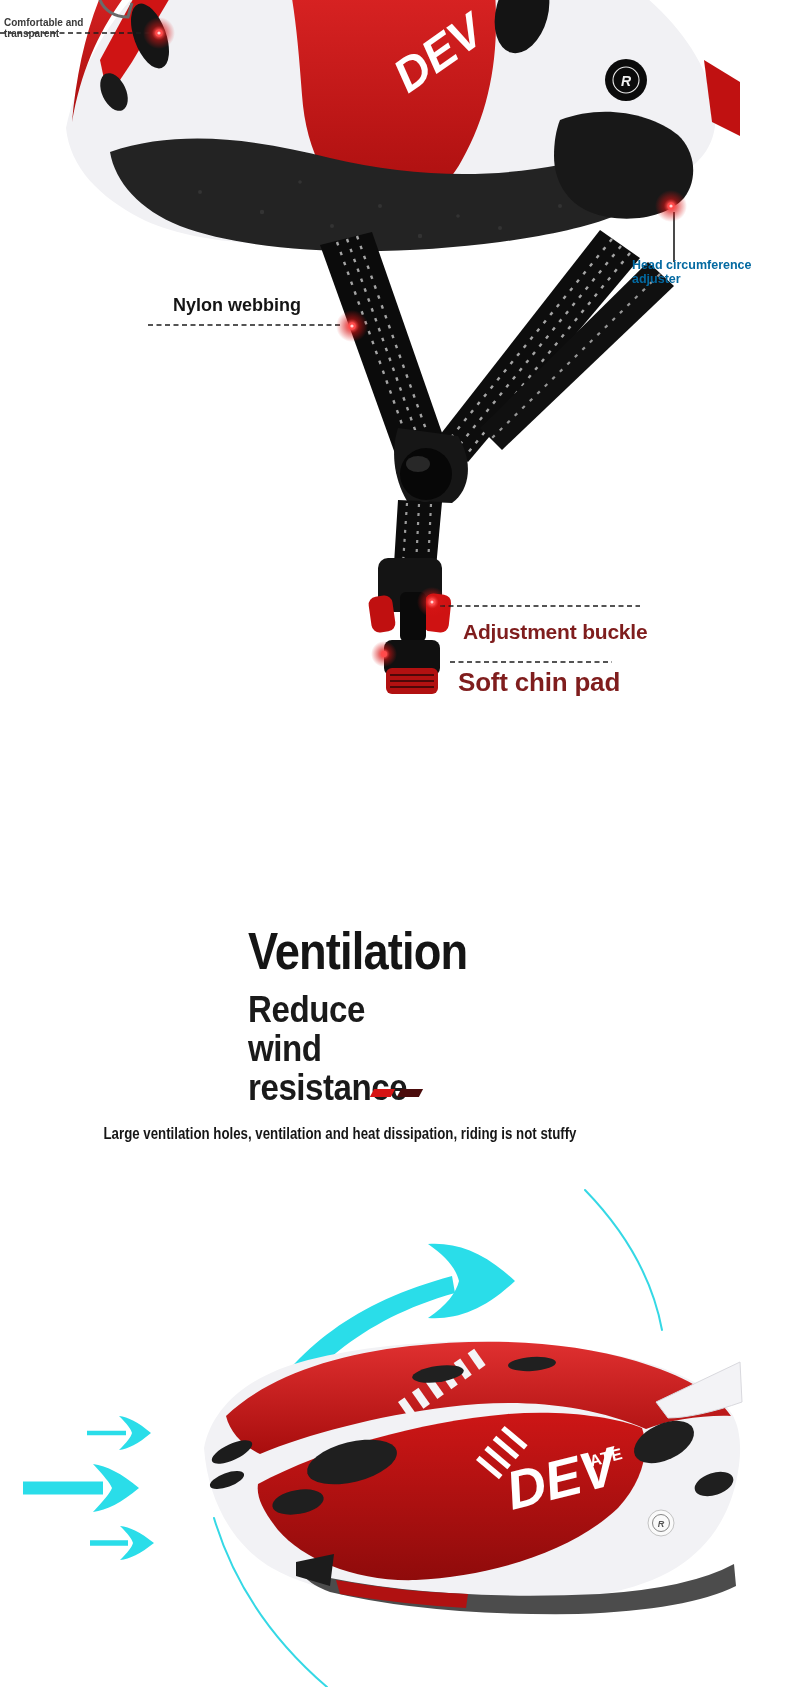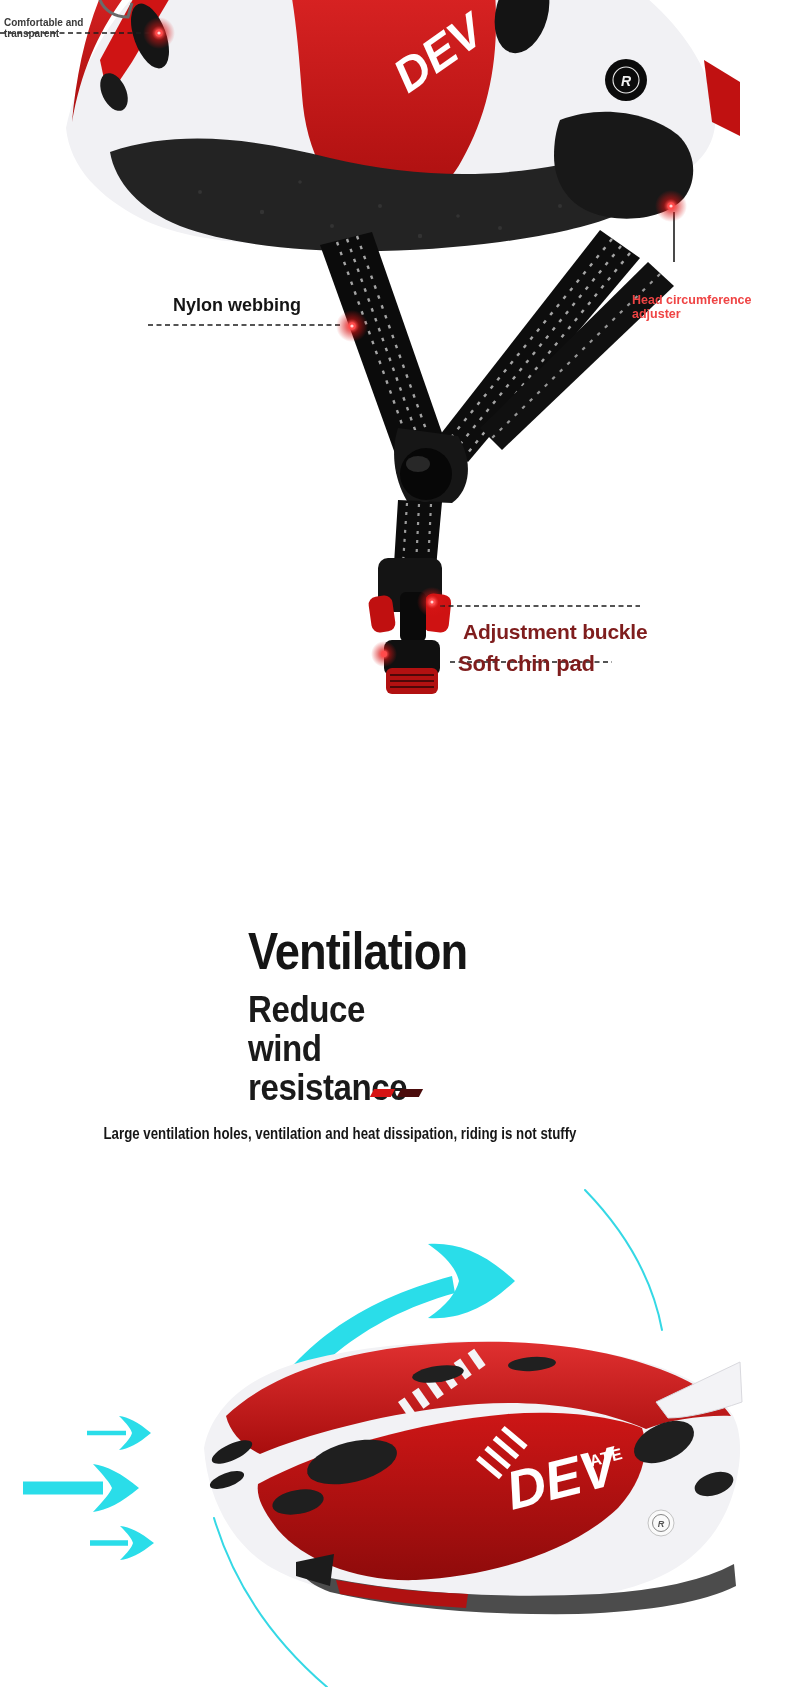--- a/index.html
+++ b/index.html
@@ -2,21 +2,21 @@
 <html><head>
 <meta charset="utf-8">
 <style>
   html,body{margin:0;padding:0;background:#ffffff;}
   .page{position:relative;width:790px;height:1687px;background:#fff;overflow:hidden;
         font-family:"Liberation Sans",sans-serif;}
   .abs{position:absolute;}
   .callout{font-weight:700;color:#222;line-height:1.08;}
   .co-small{font-size:10px;color:#3a3a3a;width:95px;margin-top:17px;}
   .co-nylon{font-size:18px;color:#141414;}
-  .co-head{font-size:12.5px;color:#ef4444;width:142px;line-height:1.12;margin-top:35px;}
+  .co-head{font-size:12.5px;color:#0369a1;width:142px;line-height:1.12;}
   .co-big{font-size:21px;color:#7f1d1d;letter-spacing:-0.2px;margin-top:48px;}
   .vent-title{font-size:52px;font-weight:700;color:#151515;transform:scaleX(.87);
               transform-origin:left top;letter-spacing:-1px;white-space:nowrap;}
   .vent-sub{font-size:36px;font-weight:700;color:#1a1a1a;line-height:39px;width:212px;
             transform:scaleX(.92);transform-origin:left top;letter-spacing:-0.5px;}
   .vent-desc{left:0;width:680px;text-align:center;font-size:17px;font-weight:700;color:#161616;
              transform:scaleX(.78);transform-origin:center top;white-space:nowrap;}
   .bar{position:absolute;height:8px;transform:skewX(-28deg);}
   .bar-bright{left:372px;top:1089px;width:21px;background:#d61414;}
   .bar-dark{left:399px;top:1089px;width:22px;background:#4b0c0c;}
@@ -154,21 +154,21 @@
         <circle cx="384" cy="654" r="13" fill="url(#glow)"></circle>
           <circle cx="384" cy="654" r="3" fill="#ff4b4b"></circle>
       </g>
     </g>
   </svg>
 
   <div class="abs callout co-small" style="left:4px;top:1px">Comfortable and transparent</div>
   <div class="abs callout co-nylon" style="left:173px;top:296px">Nylon webbing</div>
   <div class="abs callout co-head" style="left:632px;top:258px">Head circumference adjuster</div>
   <div class="abs callout co-big" style="left:463px;top:573px">Adjustment buckle</div>
-  <div class="abs callout co-big" style="left:458px;top:604px;font-size:22px">Soft chin pad</div>
+  <div class="abs callout co-big" style="left:458px;top:620px;font-size:26px">Soft chin pad</div>
 
   <div class="abs vent-title" style="left:248px;top:921px">Ventilation</div>
   <div class="abs vent-sub" style="left:248px;top:990px">Reduce wind resistance</div>
   <div class="bar bar-bright"></div>
   <div class="bar bar-dark"></div>
   <div class="abs vent-desc" style="top:1124px">Large ventilation holes, ventilation and heat dissipation, riding is not stuffy</div>
 
   <svg class="abs" style="left:0;top:1150px" width="790" height="537" viewBox="0 0 790 537">
     <defs>
       <linearGradient id="redShellB" x1="0" y1="0" x2="0" y2="1">

